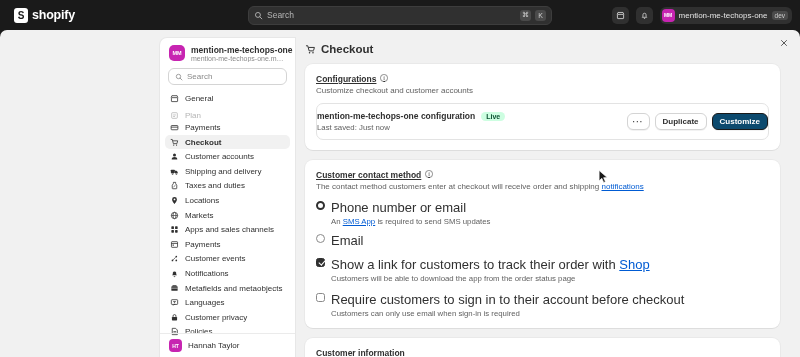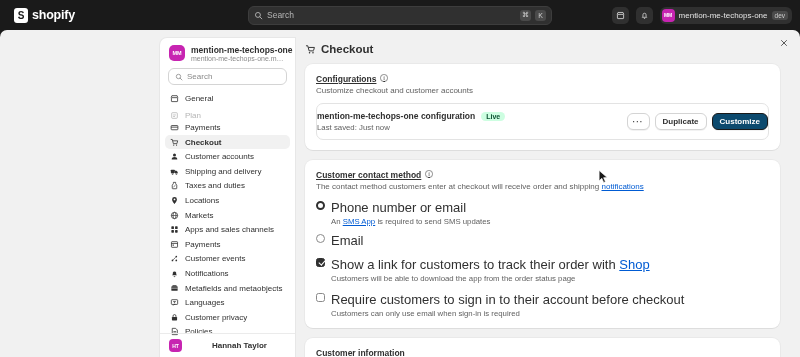--- a/index.html
+++ b/index.html
@@ -117,21 +117,21 @@
   .side-foot {
     position: absolute; bottom: 0; left: 0; right: 0;
     border-top: 1px solid #ebebeb;
     padding: 5px 9px; display: flex; align-items: center; gap: 6px;
   }
   .side-foot-av {
     width: 13px; height: 13px; border-radius: 4px;
     background: #c724b1; color: #fff; font-size: 5px; font-weight: 700;
     display: flex; align-items: center; justify-content: center;
   }
-  .side-foot-name { font-size: 8px; color: #303030; font-weight: 700; margin-left: 24px; }
+  .side-foot-name { font-size: 8px; color: #303030; font-weight: 400; }
 
   
   .main {
     position: absolute; top: 8px; left: 295px;
     width: 505px; height: 319px;
     overflow: hidden;
     padding: 0 0 0 0;
   }
   .page-title {
     display: flex; align-items: center; gap: 5px;

